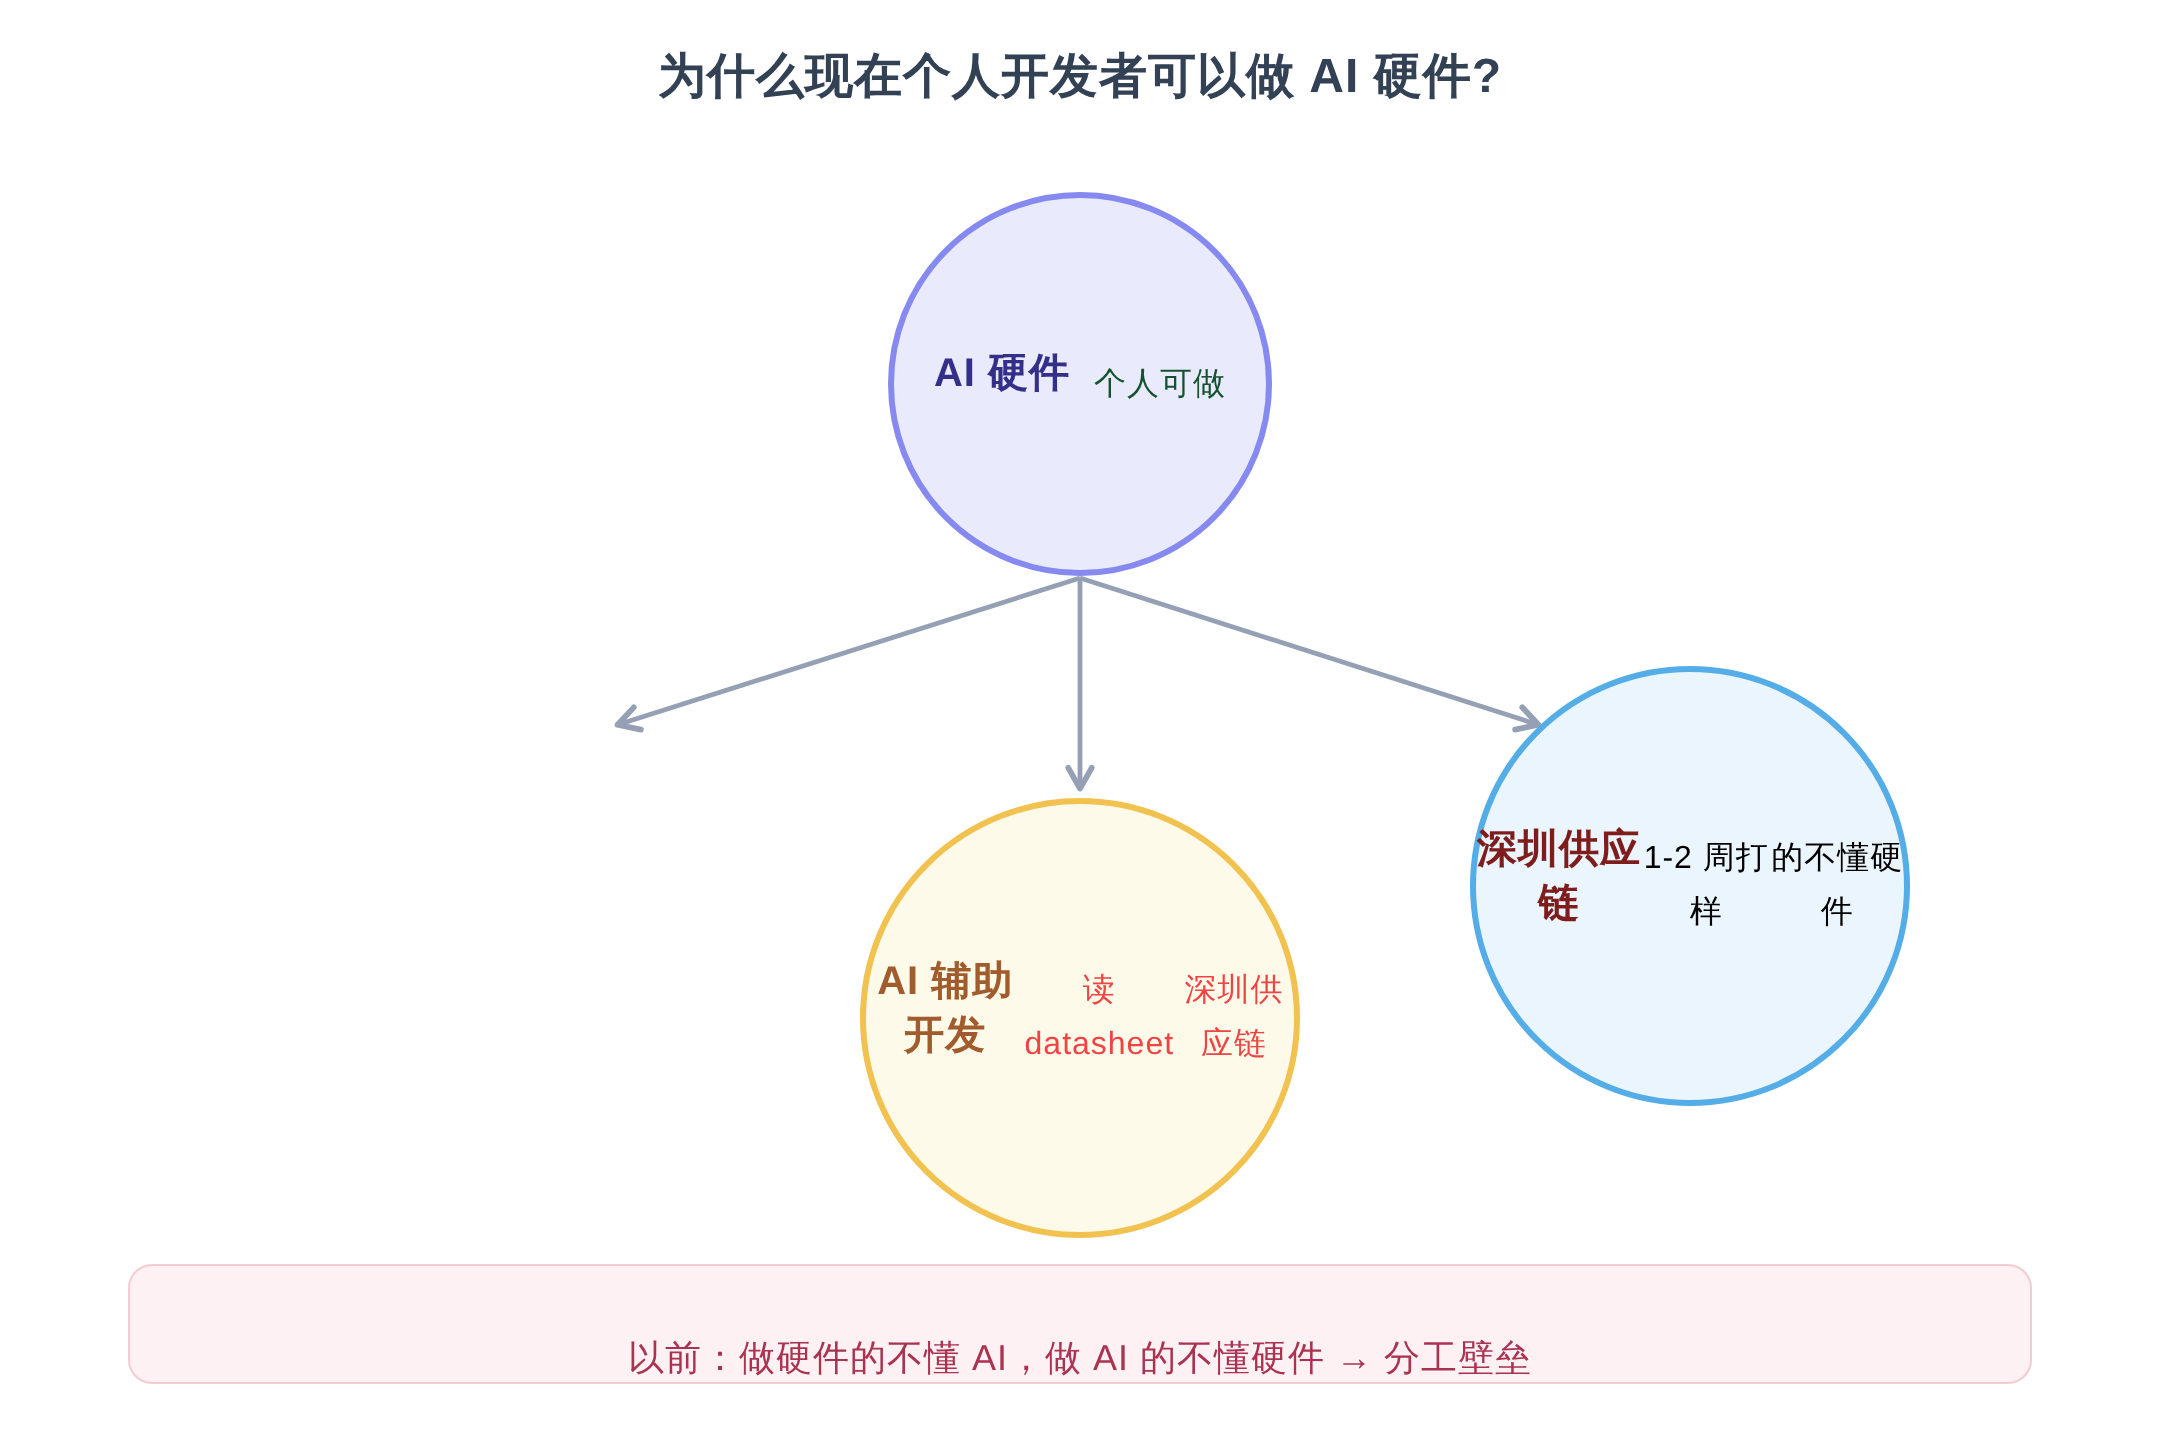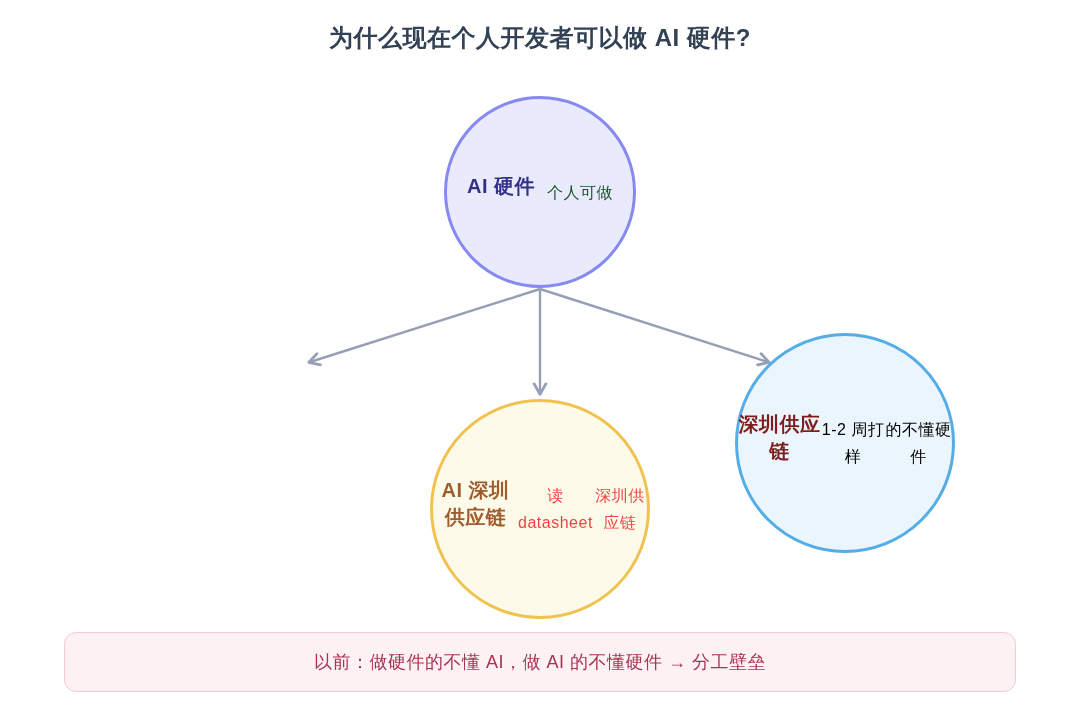--- a/index.html
+++ b/index.html
@@ -90,21 +90,21 @@
   .node-supply .node-line  { color: #000000; }
 
   .footnote-banner {
     position: absolute;
     left: 64px; top: 632px;
     width: 952px; height: 60px;
     background: #fdf1f3;
     border: 1px solid #f3ccd3;
     border-radius: 12px;
     display: flex;
-    align-items: center;
+    align-items: flex-end;
     justify-content: center;
   }
   .footnote-text {
     color: #aa3352;
     font-size: 18px;
     font-weight: 500;
     letter-spacing: 0.5px;
   }
 </style>
 </head>
@@ -125,21 +125,21 @@
     <line x1="540" y1="289" x2="768" y2="362" stroke="#96a0b5" stroke-width="2.4" marker-end="url(#arrowhead)"></line>
   </svg>
 
   <div class="node node-ai-hardware">
     <div class="node-title">AI 硬件</div>
     <div class="node-line">个人可做</div>
   </div>
 
 
   <div class="node node-ai-dev">
-    <div class="node-title">AI 深圳供应链</div>
+    <div class="node-title">AI 辅助开发</div>
     <div class="node-line">读 datasheet</div>
     <div class="node-line">深圳供应链</div>
   </div>
 
   <div class="node node-supply">
     <div class="node-title">深圳供应链</div>
     <div class="node-line">1-2 周打样</div>
     <div class="node-line">的不懂硬件</div>
   </div>
 

